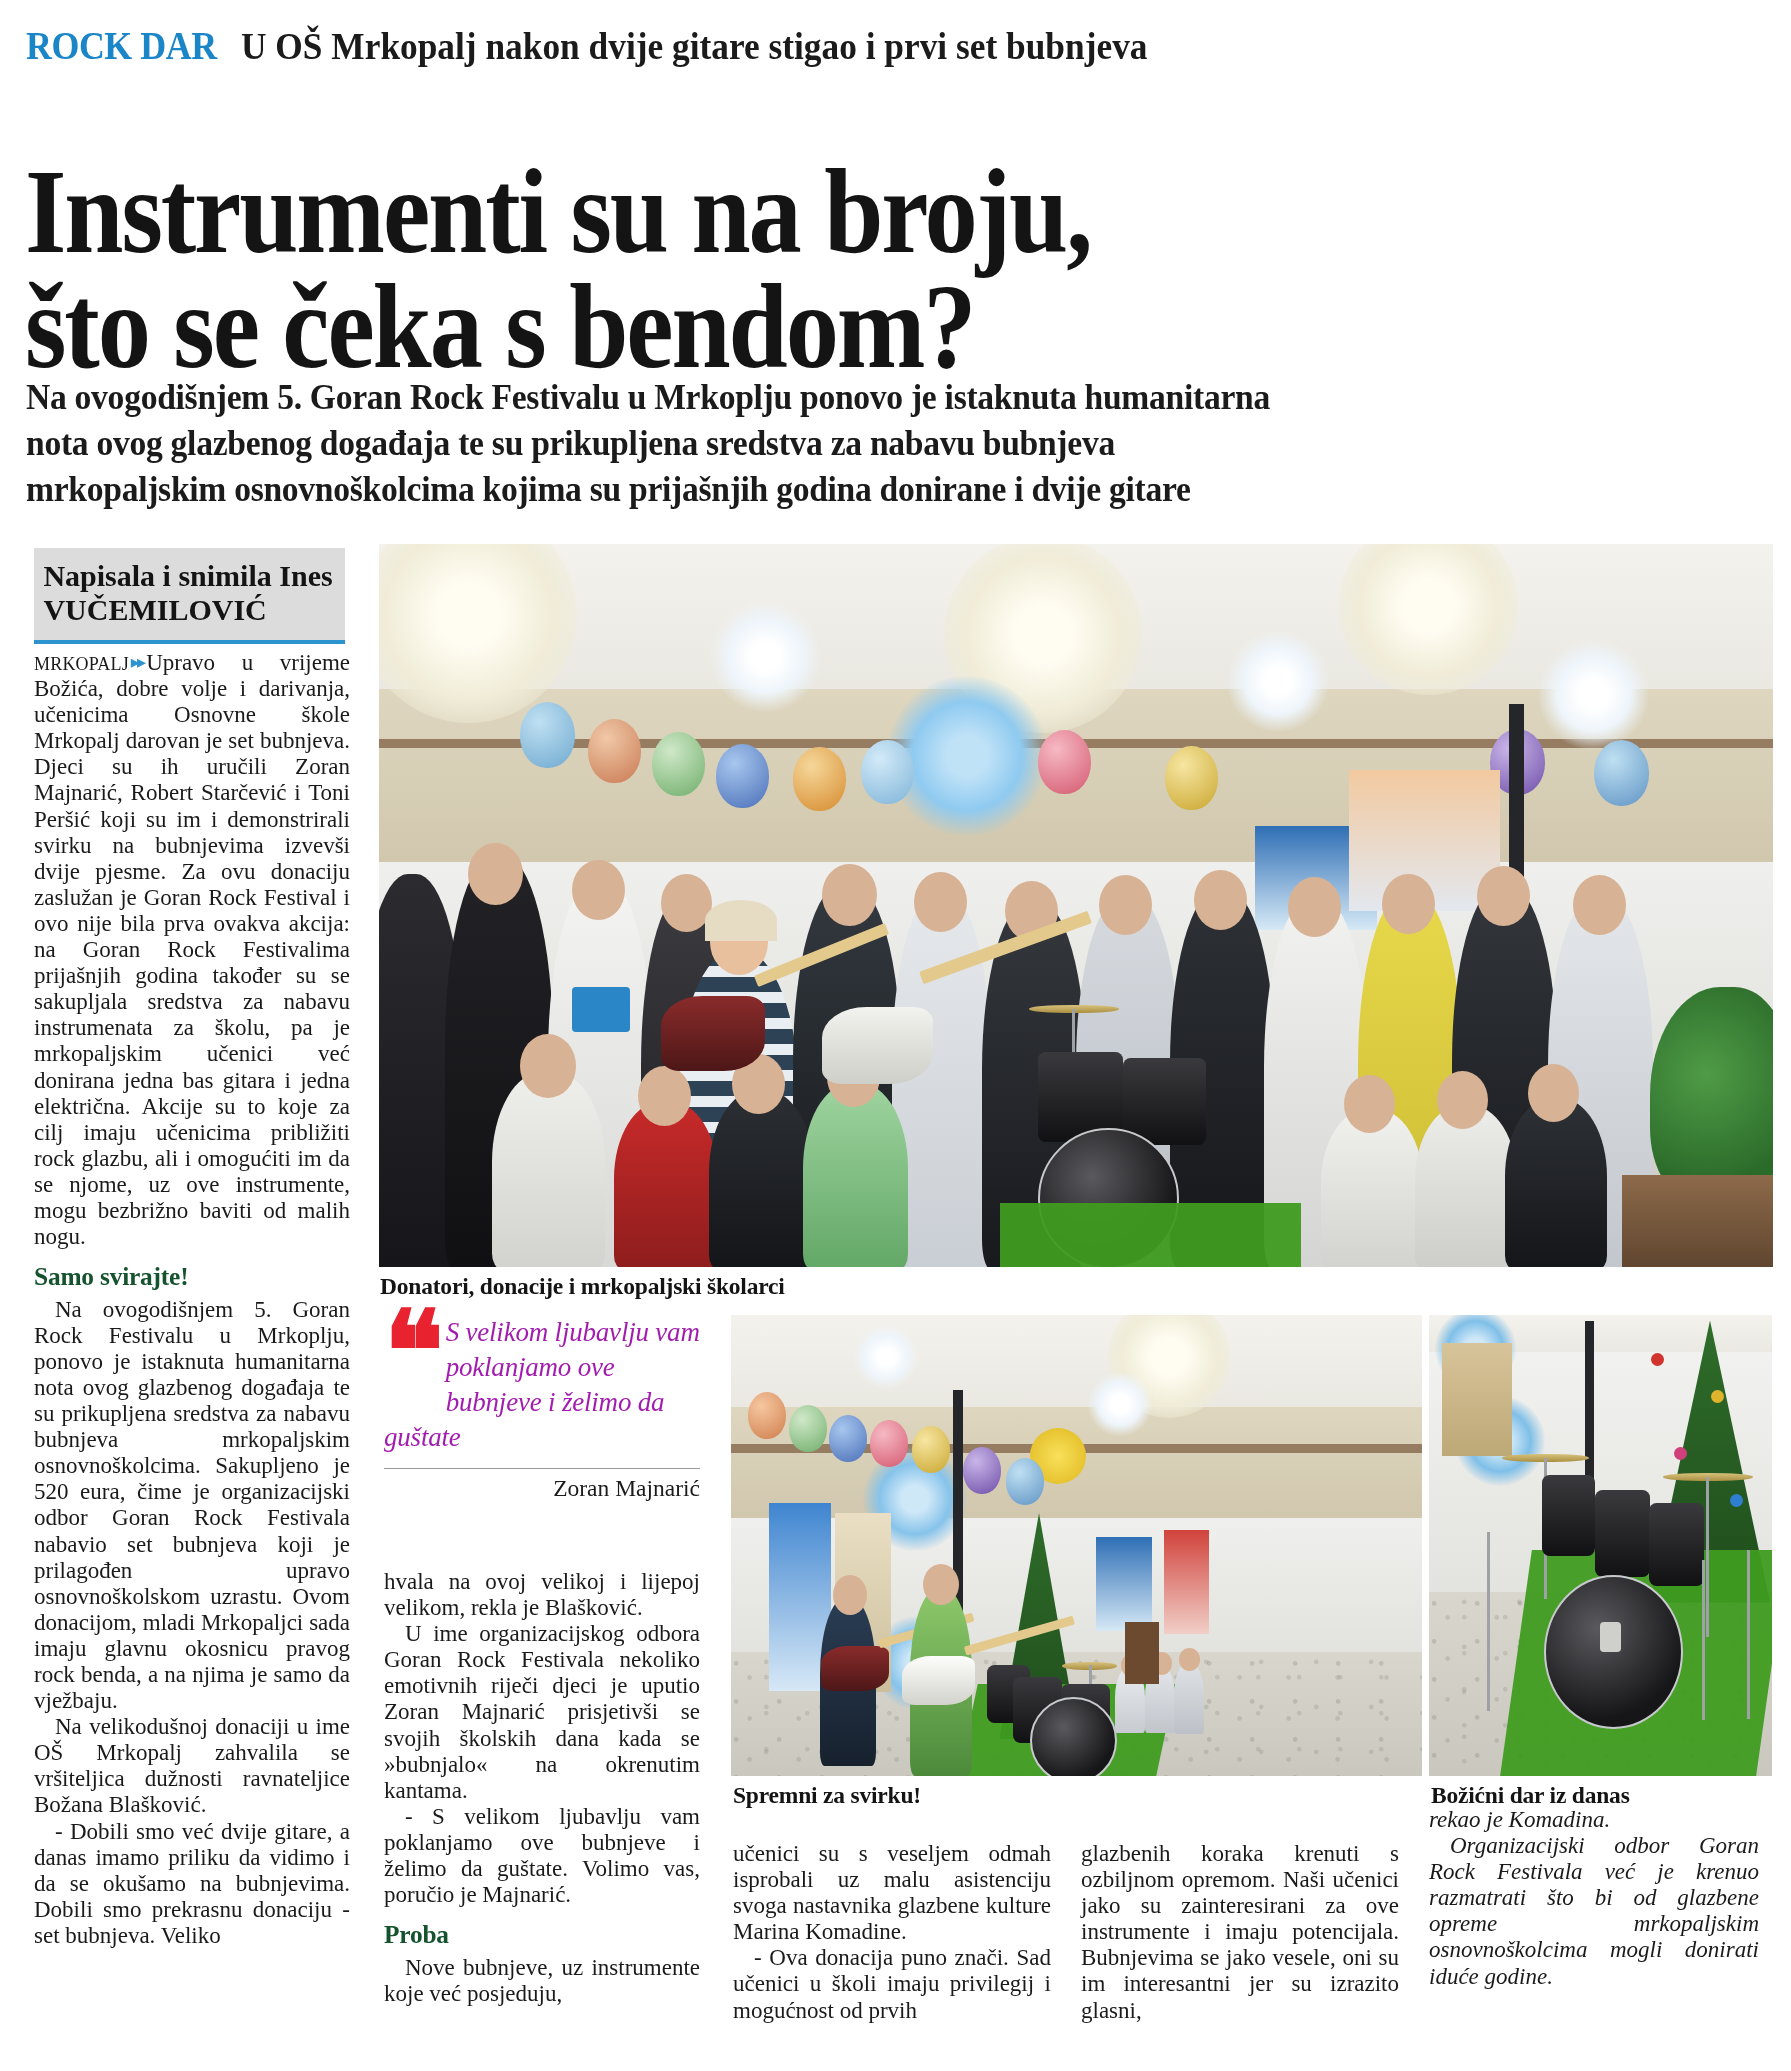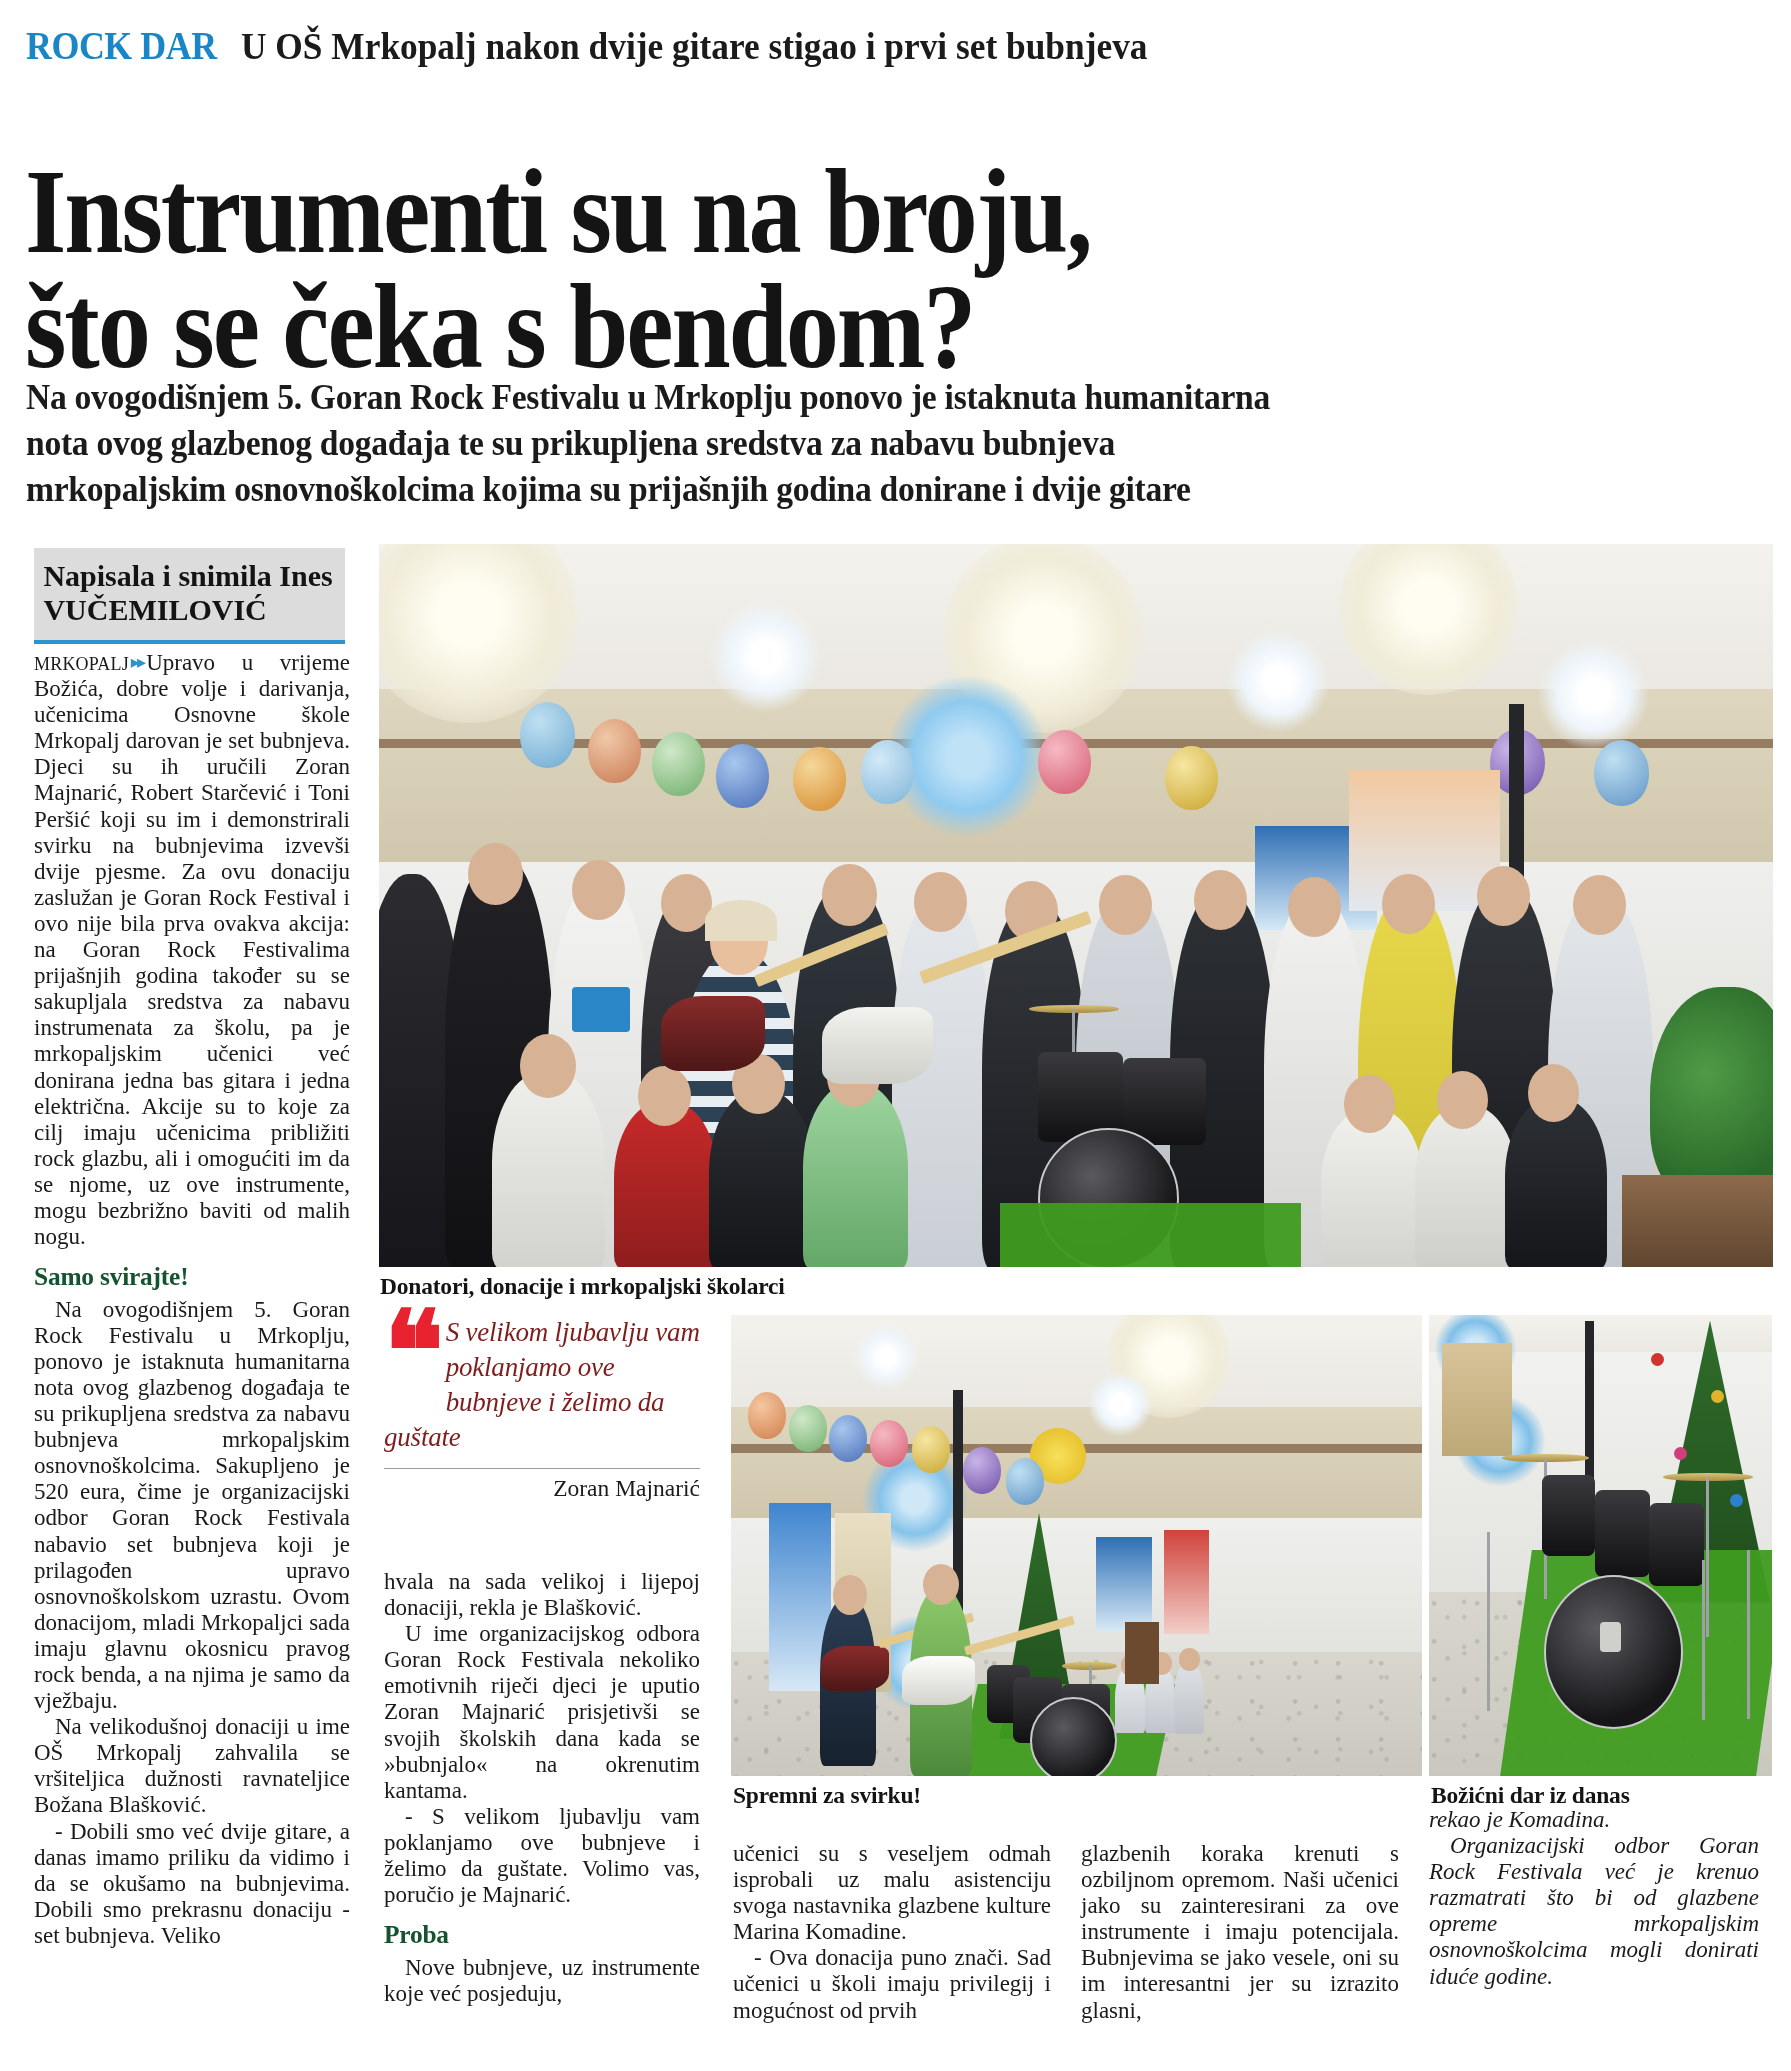--- a/index.html
+++ b/index.html
@@ -165,21 +165,21 @@
     font-size: 111px;
     line-height: 0.62;
     margin: 3.8px 7.5px 0 0;
     letter-spacing: -5.6px;
   }
   .pq-text {
     font-family: "Liberation Serif", serif;
     font-style: italic;
     font-size: 27px;
     line-height: 1.3;
-    color: #7f1d1d;
+    color: #a21caf;
     letter-spacing: -0.2px;
   }
   .pq-rule {
     border-top: 1.9px solid #9b9b9b;
     margin: 13px 0 5.6px 0;
     clear: both;
   }
   .pq-author {
     text-align: right;
     font-family: "Liberation Serif", serif;
@@ -518,21 +518,21 @@
 
 <div class="col" id="col1">
   <p class="noind"><span class="dateline">MRKOPALJ</span><span class="arrow-glyph">▸▸</span><span>Upravo u vrijeme Božića, dobre volje i darivanja, učenicima Osnovne škole Mrkopalj darovan je set bubnjeva. Djeci su ih uručili Zoran Majnarić, Robert Starčević i Toni Peršić koji su im i demonstrirali svirku na bubnjevima izvevši dvije pjesme. Za ovu donaciju zaslužan je Goran Rock Festival i ovo nije bila prva ovakva akcija: na Goran Rock Festivalima prijašnjih godina također su se sakupljala sredstva za nabavu instrumenata za školu, pa je mrkopaljskim učenici već donirana jedna bas gitara i jedna električna. Akcije su to koje za cilj imaju učenicima približiti rock glazbu, ali i omogućiti im da se njome, uz ove instrumente, mogu bezbrižno baviti od malih nogu.</span></p>
   <h3 class="subhead">Samo svirajte!</h3>
   <p>Na ovogodišnjem 5. Goran Rock Festivalu u Mrkoplju, ponovo je istaknuta humanitarna nota ovog glazbenog događaja te su prikupljena sredstva za nabavu bubnjeva mrkopaljskim osnovnoškolcima. Sakupljeno je 520 eura, čime je organizacijski odbor Goran Rock Festivala nabavio set bubnjeva koji je prilagođen upravo osnovnoškolskom uzrastu. Ovom donacijom, mladi Mrkopaljci sada imaju glavnu okosnicu pravog rock benda, a na njima je samo da vježbaju.</p>
   <p>Na velikodušnoj donaciji u ime OŠ Mrkopalj zahvalila se vršiteljica dužnosti ravnateljice Božana Blašković.</p>
   <p>- Dobili smo već dvije gitare, a danas imamo priliku da vidimo i da se okušamo na bubnjevima. Dobili smo prekrasnu donaciju - set bubnjeva. Veliko</p>
 </div>
 
 <div class="col" id="col2">
-  <p class="noind">hvala na sada velikoj i lijepoj donaciji, rekla je Blašković.</p>
+  <p class="noind">hvala na ovoj velikoj i lijepoj velikom, rekla je Blašković.</p>
   <p>U ime organizacijskog odbora Goran Rock Festivala nekoliko emotivnih riječi djeci je uputio Zoran Majnarić prisjetivši se svojih školskih dana kada se »bubnjalo« na okrenutim kantama.</p>
   <p>- S velikom ljubavlju vam poklanjamo ove bubnjeve i želimo da guštate. Volimo vas, poručio je Majnarić.</p>
   <h3 class="subhead">Proba</h3>
   <p>Nove bubnjeve, uz instrumente koje već posjeduju,</p>
 </div>
 
 <div class="col" id="col3">
   <p class="noind">učenici su s veseljem odmah isprobali uz malu asistenciju svoga nastavnika glazbene kulture Marina Komadine.</p>
   <p>- Ova donacija puno znači. Sad učenici u školi imaju privilegij i mogućnost od prvih</p>
 </div>

